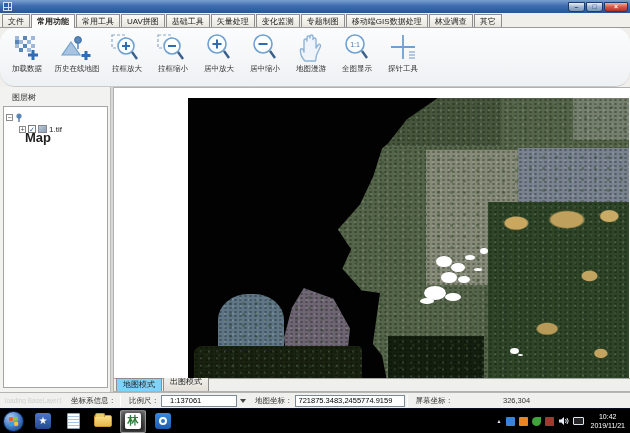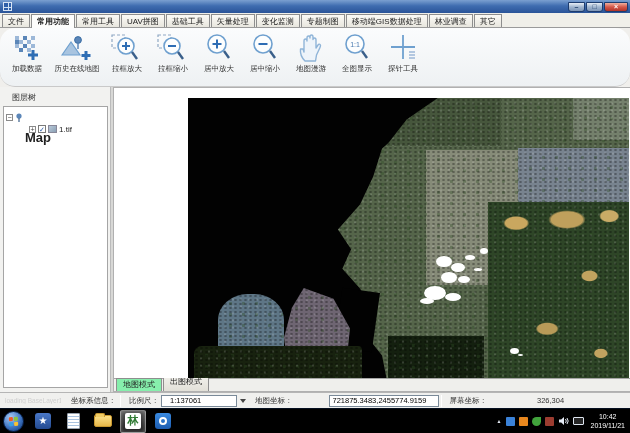--- a/index.html
+++ b/index.html
@@ -30,21 +30,21 @@
   .tool-btn.wide { width:54px; }
   .tool-btn svg { flex:none; margin-top:1px; }
   .tool-label { font-size:7.5px; color:#333; margin-top:1px; white-space:nowrap; }
 
   
   .main { flex:1; display:flex; min-height:0; background:#f0f0f0; }
   .left-panel { width:110px; flex:none; background:#f2f2f0; display:flex; flex-direction:column; }
   .panel-title { font-size:8px; color:#333; padding:5px 0 3px 12px; }
   .tree-box { flex:1; margin:0 2px 4px 3px; background:#fff; border:1px solid #a5a5a5; padding:4px 2px; }
   .tree-row { display:flex; align-items:center; height:12px; white-space:nowrap; }
-  .tree-row.child { margin-left:23px; }
+  .tree-row.child { margin-left:13px; }
   .expander { width:7px; height:7px; border:1px solid #8a8a8a; background:#fff; font-size:7px; line-height:5px; text-align:center; color:#444; margin-right:2px; flex:none; }
   .pin-icon { width:8px; height:9px; margin-right:2px; flex:none; }
   .tree-root-label { font-weight:bold; font-size:13px;margin-top:40px; }
   .checkbox { width:8px; height:8px; border:1px solid #7a7a7a; background:#fff; margin-right:2px; font-size:7px; line-height:7px; text-align:center; color:#2a5ca8; flex:none; }
   .layer-thumb { width:9px; height:8px; background:linear-gradient(135deg,#b8c8d8,#8aa0b4); border:1px solid #889; margin-right:2px; flex:none; }
   .tree-leaf-label { font-size:8px; }
   .splitter { width:3px; flex:none; background:#d8d8d6; border-left:1px solid #bbb; }
 
   .map-panel { flex:1; display:flex; flex-direction:column; min-width:0; background:#fff; border:1px solid #b0b0b0; border-right:none; }
   .map-canvas { flex:1; position:relative; background:#fff; overflow:hidden; }
@@ -53,31 +53,31 @@
   .tx { background-image:
       radial-gradient(rgba(0,0,0,.30) 1px, transparent 1.5px),
       radial-gradient(rgba(255,255,255,.14) 1px, transparent 1.5px),
       radial-gradient(rgba(45,75,35,.35) 1.5px, transparent 2px);
       background-size:5px 4px, 8px 7px, 13px 11px;
       background-position:0 0, 3px 2px, 6px 4px; }
   .cloud { position:absolute; background:#fff; border-radius:50%; filter:blur(.4px); }
 
   .map-tabs { height:13px; flex:none; background:#efefec; border-top:1px solid #a5a5a5; display:flex; align-items:flex-end; padding-left:2px; }
   .mtab { height:16px; line-height:12px; padding:0 6px; font-size:8px; border:1px solid #8e8e8e; border-bottom:none; background:linear-gradient(#f2f1ec,#e2e0d8); margin-right:1px; }
-  .mtab.active { background:#86efac; margin-top:-1px; height:13px; }
+  .mtab.active { background:#7dd3fc; margin-top:-1px; height:13px; }
 
   
   .statusbar { height:16px; flex:none; background:#f0f0ee; border-top:1px solid #b5b5b5; display:flex; align-items:center; font-size:7.5px; color:#333; }
   .st-loading { color:#cfcfcf; margin:0 4px 0 5px; width:56px; font-size:6.5px; overflow:hidden; white-space:nowrap; }
   .st-label { margin:0 2px 0 6px; white-space:nowrap; }
   .st-sep { width:1px; height:12px; background:#c8c8c8; border-right:1px solid #fff; margin:0 2px; }
   .st-input { height:12px; border:1px solid #7a8a99; background:#fff; font-size:7.5px; line-height:11px; padding:0 3px;
       font-family:"Liberation Sans","DejaVu Sans",sans-serif; }
   .scale-input { width:76px;padding-left:8px; }
-  .coord-input { width:110px;margin-left:34px; }
+  .coord-input { width:110px; }
   .dd-arrow { width:0; height:0; border-left:3px solid transparent; border-right:3px solid transparent; border-top:4px solid #444; margin:0 3px 0 3px; }
   .screen-val { margin-left:48px; }
 
   
   .taskbar { height:25px; flex:none; background:linear-gradient(#44568000,#000 0) , linear-gradient(#3c4e74,#1d2b4c 45%,#0d1730); border-top:1px solid #061020; display:flex; align-items:center; }
   .start-orb { width:21px; height:21px; border-radius:50%; margin:0 6px 0 3px; position:relative; flex:none;
       background:radial-gradient(circle at 35% 28%, #a8ccf4, #3f74c2 55%, #16407e 90%); border:1px solid #0a2450; }
   .flag { position:absolute; left:5px; top:5px; width:9px; height:9px; display:grid; grid-template-columns:1fr 1fr; grid-template-rows:1fr 1fr; gap:1px; transform:rotate(-3deg); }
   .flag i { border-radius:1px; }
   .flag .f1{background:#ef5a28;} .flag .f2{background:#8cc63e;} .flag .f3{background:#37a0e8;} .flag .f4{background:#f8c232;}

